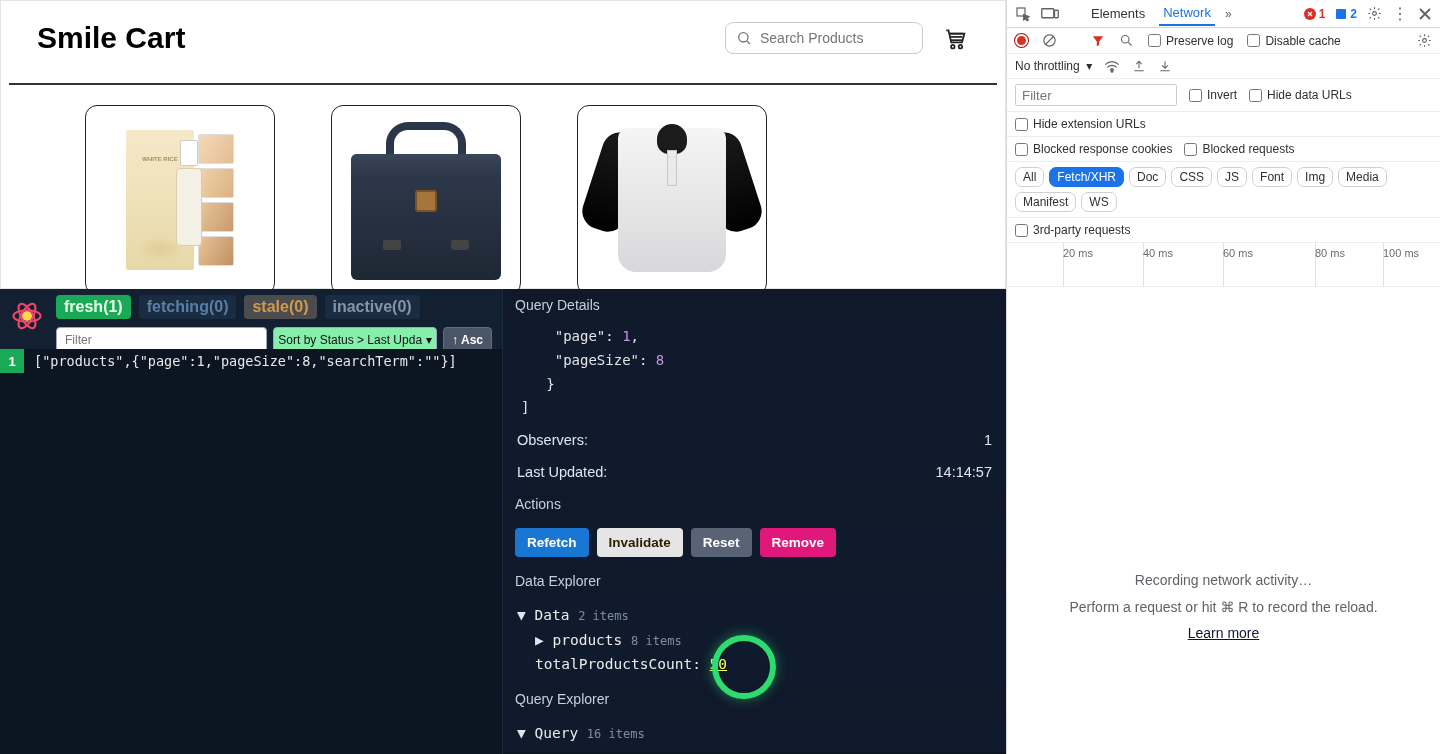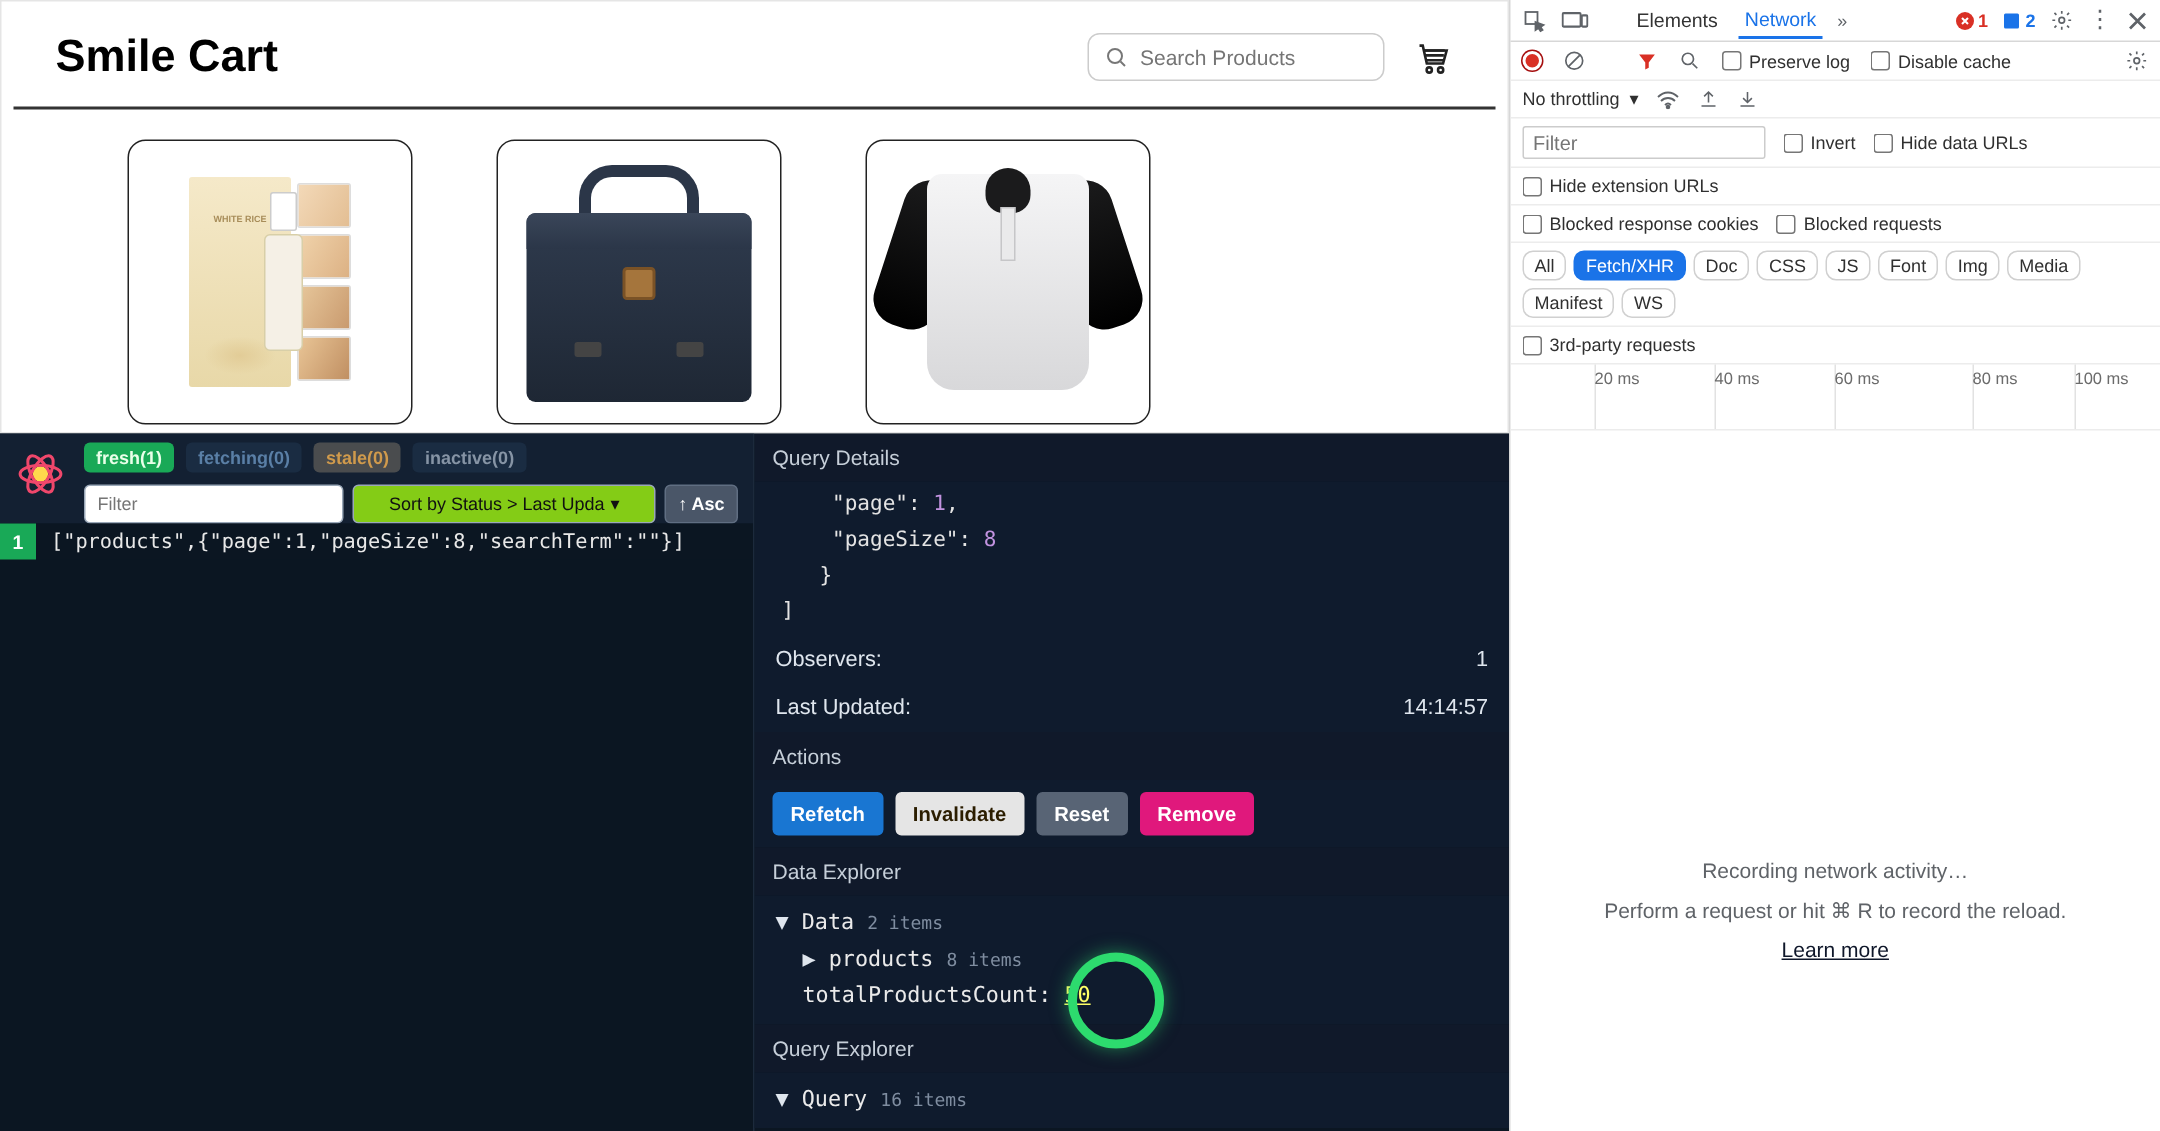--- a/index.html
+++ b/index.html
@@ -1,19 +1,19 @@
 <!DOCTYPE html>
 <html><head>
 <meta charset="utf-8">
 <style>
 * { box-sizing: border-box; margin: 0; padding: 0; }
 body { font-family: -apple-system, BlinkMacSystemFont, "Segoe UI", Arial, sans-serif; width: 1440px; height: 754px; overflow: hidden; background: #fff; position: relative; }
 
 .app { position: absolute; top: 0; left: 0; width: 1006px; height: 289px; background: #fff; border: 1px solid #e5e5e5; }
-.app-header { display: flex; align-items: center; padding: 20px 28px 16px; border-bottom: 2px solid #333; margin: 0 8px; }
+.app-header { display: flex; align-items: center; padding: 20px 28px 28px; border-bottom: 2px solid #333; margin: 0 8px; }
 .app-title { font-size: 30px; font-weight: 800; flex: 1; }
 .search-wrap { position: relative; }
 .search-input { width: 198px; height: 32px; border: 1px solid #ccc; border-radius: 8px; padding: 0 12px 0 34px; font-size: 14px; }
 .search-icon-svg { position: absolute; left: 11px; top: 8px; color: #777; }
 .cart-icon { margin-left: 18px; color: #222; }
 
 .products { display: flex; gap: 56px; padding: 20px 84px; }
 .product-card { width: 190px; height: 190px; border: 1.5px solid #222; border-radius: 12px; display: flex; align-items: center; justify-content: center; overflow: hidden; background: #fff; padding: 8px; }
 
 
@@ -46,28 +46,28 @@
 .p3-placket { width: 10px; height: 36px; background: #eaeaeb; border: 1px solid #c6c6c8; position: absolute; top: 30px; left: 75px; }
 .p3-sleeve { width: 44px; height: 100px; background: linear-gradient(#1b1b1c,#000); position: absolute; top: 12px; border-radius: 18px; }
 .p3-sl-l { left: 0; transform: rotate(18deg); }
 .p3-sl-r { right: 0; transform: rotate(-18deg); }
 
 
 .devtools { position: absolute; top: 289px; left: 0; width: 1006px; height: 465px; background: #0b1622; color: #dfe6ee; display: flex; font-size: 13px; }
 .dt-left { width: 502px; display: flex; flex-direction: column; }
 .dt-logo { position: absolute; top: 10px; left: 10px; width: 34px; height: 34px; }
 .dt-filters { height: 60px; padding: 6px 10px 6px 56px; display: flex; flex-wrap: wrap; gap: 8px; align-items: center; background: #132032; }
-.pill { padding: 3px 8px; border-radius: 4px; font-weight: 700; font-size: 12px; }
+.pill { padding: 3px 8px; border-radius: 4px; font-weight: 700; font-size: 16px; }
 .pill-green { background: #19a957; color: #e9ffe9; }
 .pill-blue { background: #1a2c42; color: #5a7fa6; }
 .pill-grey { background: #4a4c4e; color: #d09a4c; }
 .pill-muted { background: #1a2c42; color: #8694a5; }
 .dt-filter-row2 { display: flex; gap: 6px; width: 100%; }
 .dt-filter-input { flex: 1; height: 26px; background: #fff; border: 1px solid #9aa8b8; border-radius: 4px; padding: 0 8px; font-size: 12px; }
-.dt-sort-btn { background: #84cc16; border: 1px solid #9aa8b8; border-radius: 4px; color: #111; font-size: 12px; padding: 3px 23px; display: flex; align-items: center; gap: 4px; }
+.dt-sort-btn { background: #86efac; border: 1px solid #9aa8b8; border-radius: 4px; color: #111; font-size: 12px; padding: 3px 4px; display: flex; align-items: center; gap: 4px; }
 .dt-asc { background: #4a5668; color: #fff; border: 1px solid #606e82; border-radius: 4px; padding: 3px 8px; font-weight: 700; font-size: 12px; }
 .query-row { display: flex; align-items: center; background: #0b1622; }
 .query-row .badge { width: 24px; height: 24px; background: #19a957; color: #fff; display: flex; align-items: center; justify-content: center; font-weight: 700; }
 .query-row .key { padding: 4px 10px; font-family: "SF Mono", Menlo, monospace; font-size: 13.5px; color: #e8e8e8; }
 
 .dt-right { flex: 1; display: flex; flex-direction: column; border-left: 1px solid #1c2a3c; overflow: hidden; }
 .section-title { padding: 8px 12px; color: #c6cfd9; background: #10192a; font-size: 14px; }
 .code-pre { padding: 4px 18px; font-family: "SF Mono", Menlo, monospace; font-size: 14px; color: #e4e4e4; background: #0f1b2d; line-height: 1.7; white-space: pre; }
 .code-pre .num { color: #c293e0; }
 .kv-row { display: flex; justify-content: space-between; padding: 8px 14px; background: #0f1b2d; font-size: 14.5px; }

